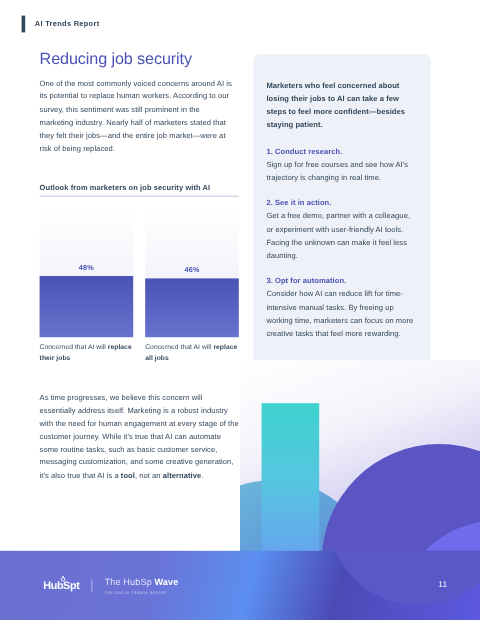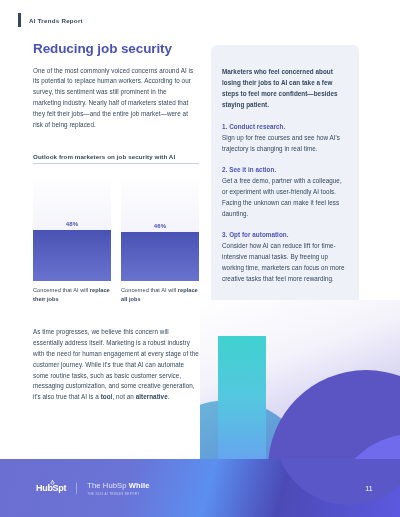--- a/index.html
+++ b/index.html
@@ -43,21 +43,21 @@
 
   
   .left-col {
     position: absolute;
     left: 33px;
     top: 41px;
     width: 163px;
   }
   .headline {
     font-size: 13.5px;
-    font-weight: bold;
+    font-weight: normal;
     color: #4a53b3;
     letter-spacing: -0.1px;
     margin: 0 0 9px 0;
     line-height: 1.15;
   }
   .body-text {
     font-size: 6.3px;
     line-height: 1.73;
     color: #33475b;
     margin: 0;
@@ -380,21 +380,21 @@
           <span>t</span>
         <svg class="sprocket" viewBox="0 0 10 10">
           <circle cx="5" cy="6.2" r="3" fill="none" stroke="#ffffff" stroke-width="1.6"></circle>
           <circle cx="5" cy="1.2" r="1.2" fill="#ffffff"></circle>
           <line x1="5" y1="1.4" x2="5" y2="3.2" stroke="#ffffff" stroke-width="1.1"></line>
         </svg>
       </div>
       <div class="footer-divider"></div>
       <div class="next-wave">
         <div class="next-wave-main">
-          <span class="light">The HubSp </span><span class="bold">While</span>
+          <span class="light">The HubSp </span><span class="bold">Wave</span>
         </div>
         <div class="next-wave-sub">THE 2024 AI TRENDS REPORT</div>
       </div>
     </div>
     <div class="page-number">11</div>
   </div>
 
 </div>
 
 </body></html>

